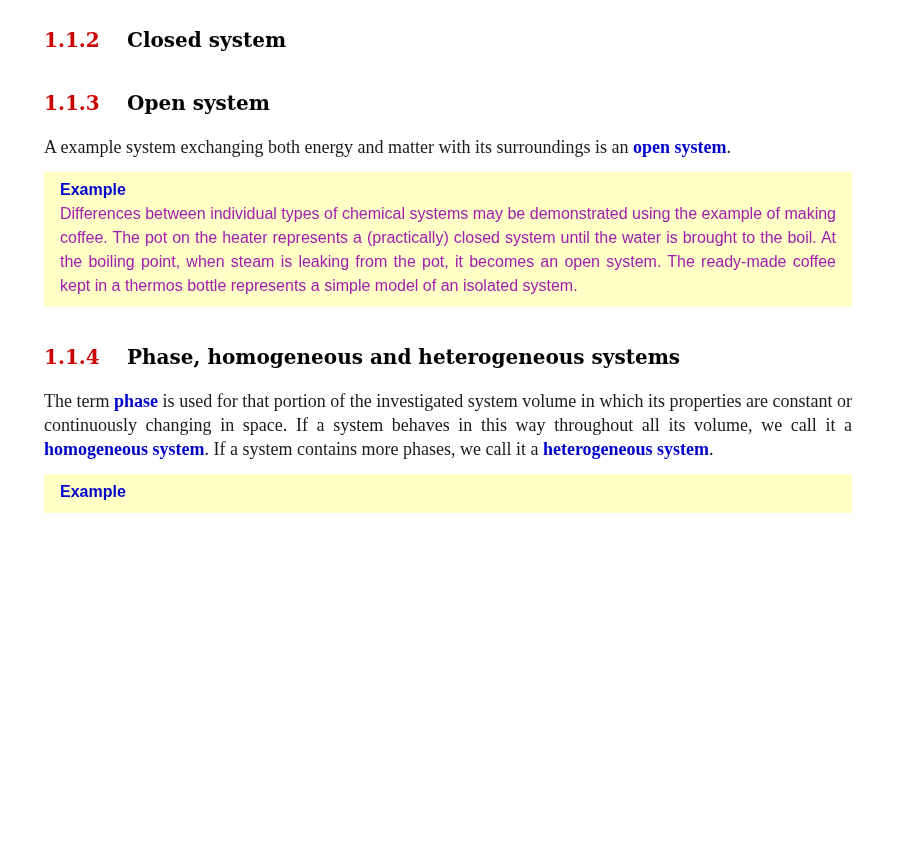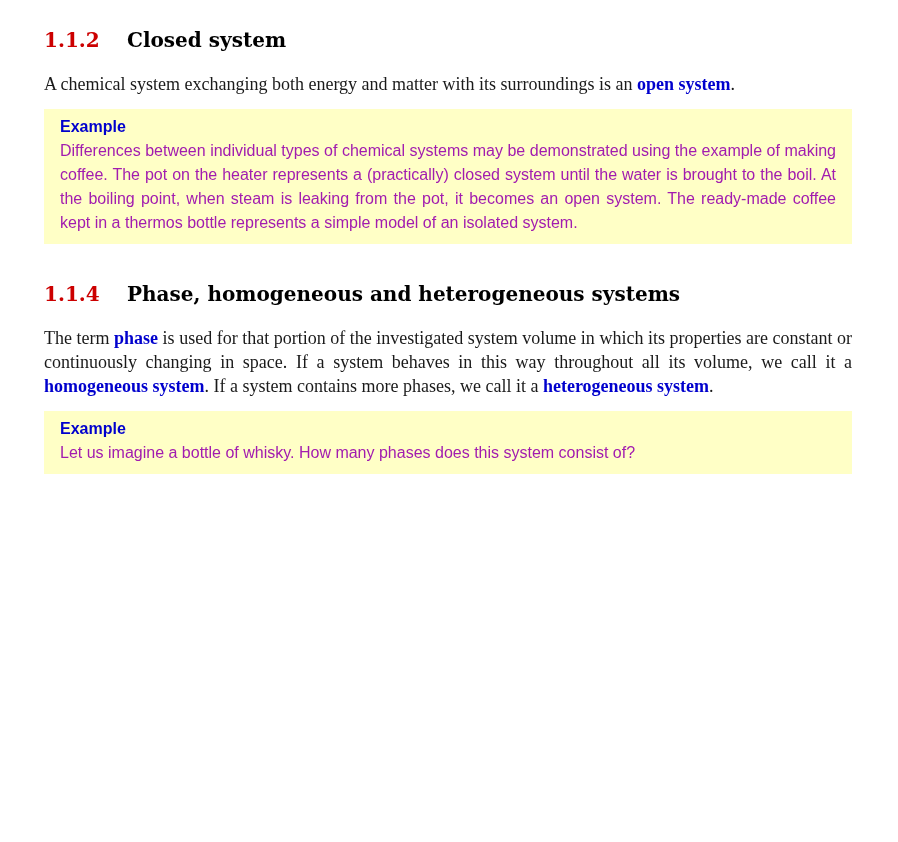--- a/index.html
+++ b/index.html
@@ -65,30 +65,30 @@
     }
   </style>
 </head>
 <body>
 
 <div class="page">
 
   <div class="sec first"><span class="sec-num">1.1.2</span><span class="sec-title">Closed system</span></div>
 
 
+  <div class="sec"><span class="sec-num">1.1.3</span><span class="sec-title">Open system</span></div>
 
-  <p class="body-par"><span>A chemical system exchanging both energy and matter with its surroundings is an </span><span class="term">open system</span><span>.</span></p>
+  <p class="body-par"><span>A example system exchanging both energy and matter with its surroundings is an </span><span class="term">open system</span><span>.</span></p>
 
   <div class="example-box">
     <div class="example-label">Example</div>
     <div class="example-text">Differences between individual types of chemical systems may be demonstrated using the example of making coffee. The pot on the heater represents a (practically) closed system until the water is brought to the boil. At the boiling point, when steam is leaking from the pot, it becomes an open system. The ready-made coffee kept in a thermos bottle represents a simple model of an isolated system.</div>
   </div>
 
   <div class="sec after-box"><span class="sec-num">1.1.4</span><span class="sec-title">Phase, homogeneous and heterogeneous systems</span></div>
 
   <p class="body-par"><span>The term </span><span class="term">phase</span><span> is used for that portion of the investigated system volume in which its properties are constant or continuously changing in space. If a system behaves in this way throughout all its volume, we call it a </span><span class="term">homogeneous system</span><span>. If a system contains more phases, we call it a </span><span class="term">heterogeneous system</span><span>.</span></p>
 
   <div class="example-box">
     <div class="example-label">Example</div>
-    <div class="example-text">Let us imagine a bottle of whisky. How many phases does this system consist of?</div>
   </div>
 
 </div>
 
 </body></html>

